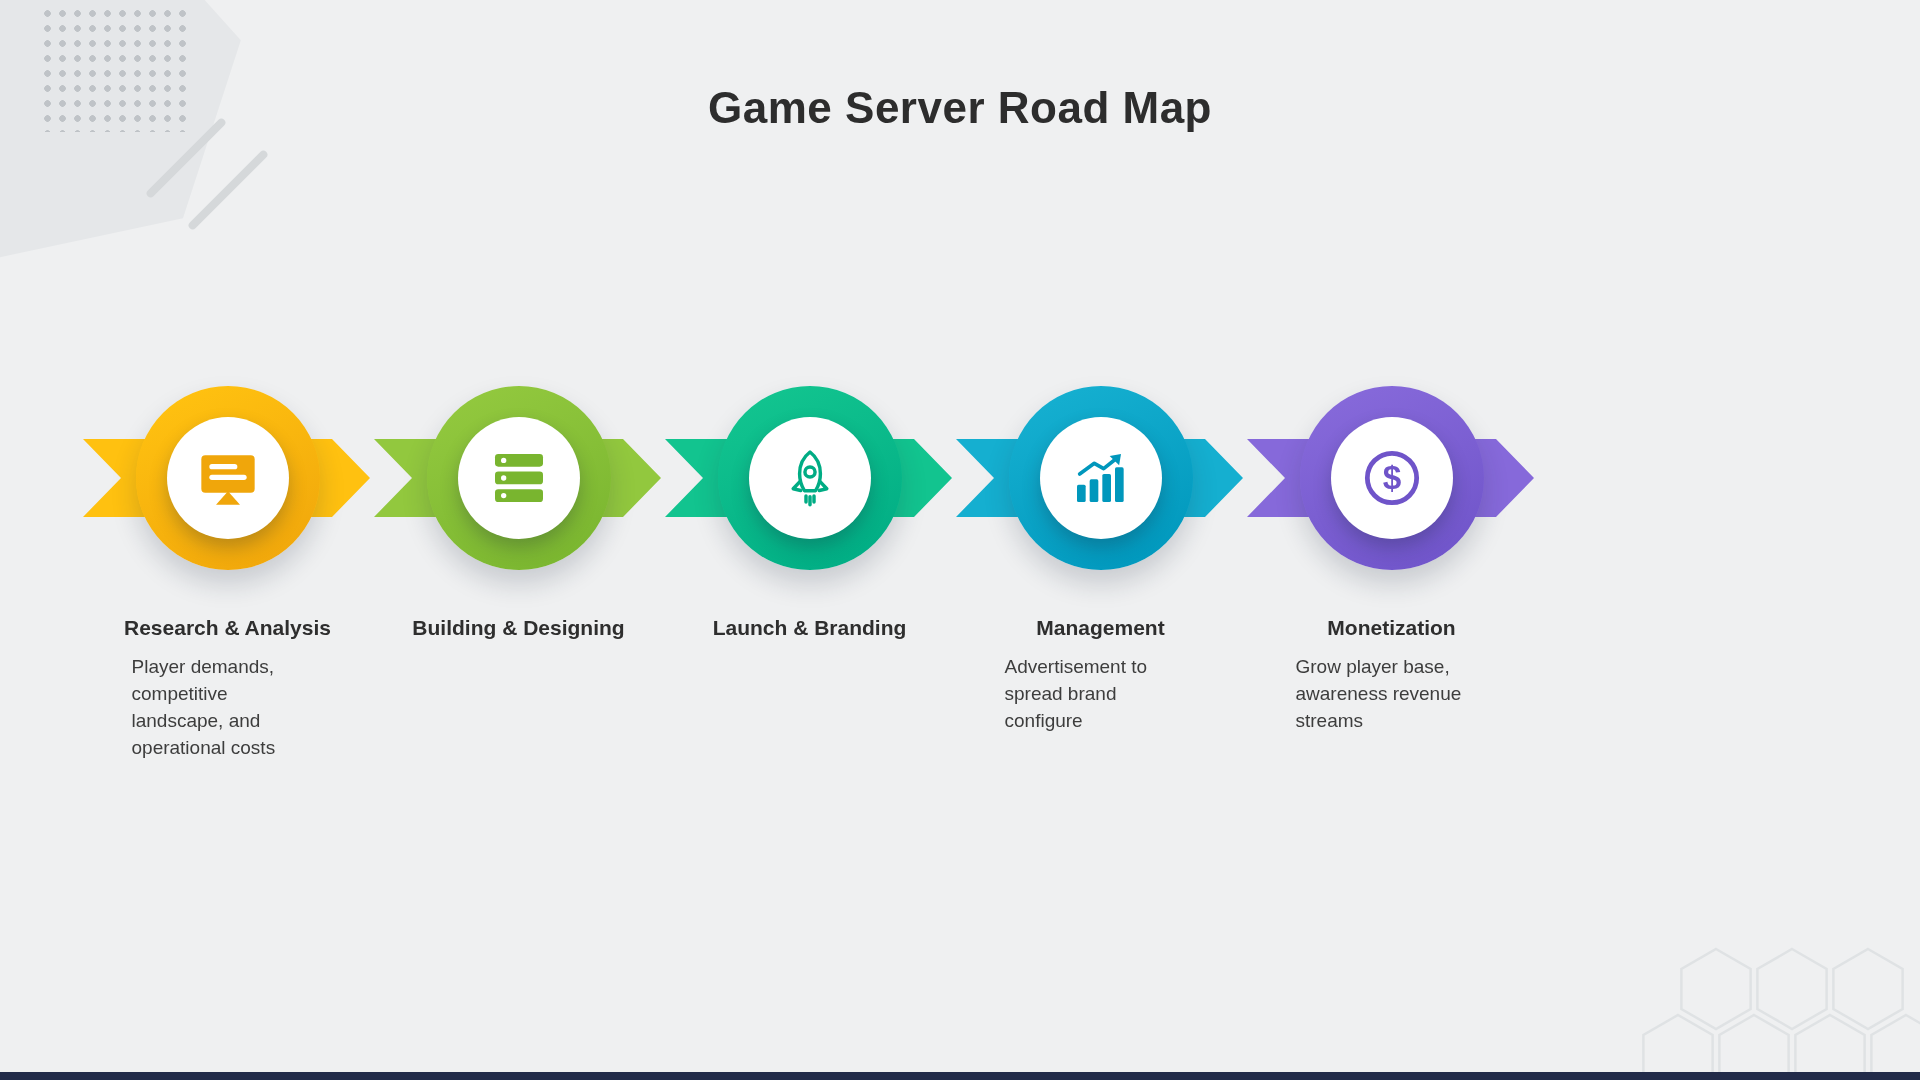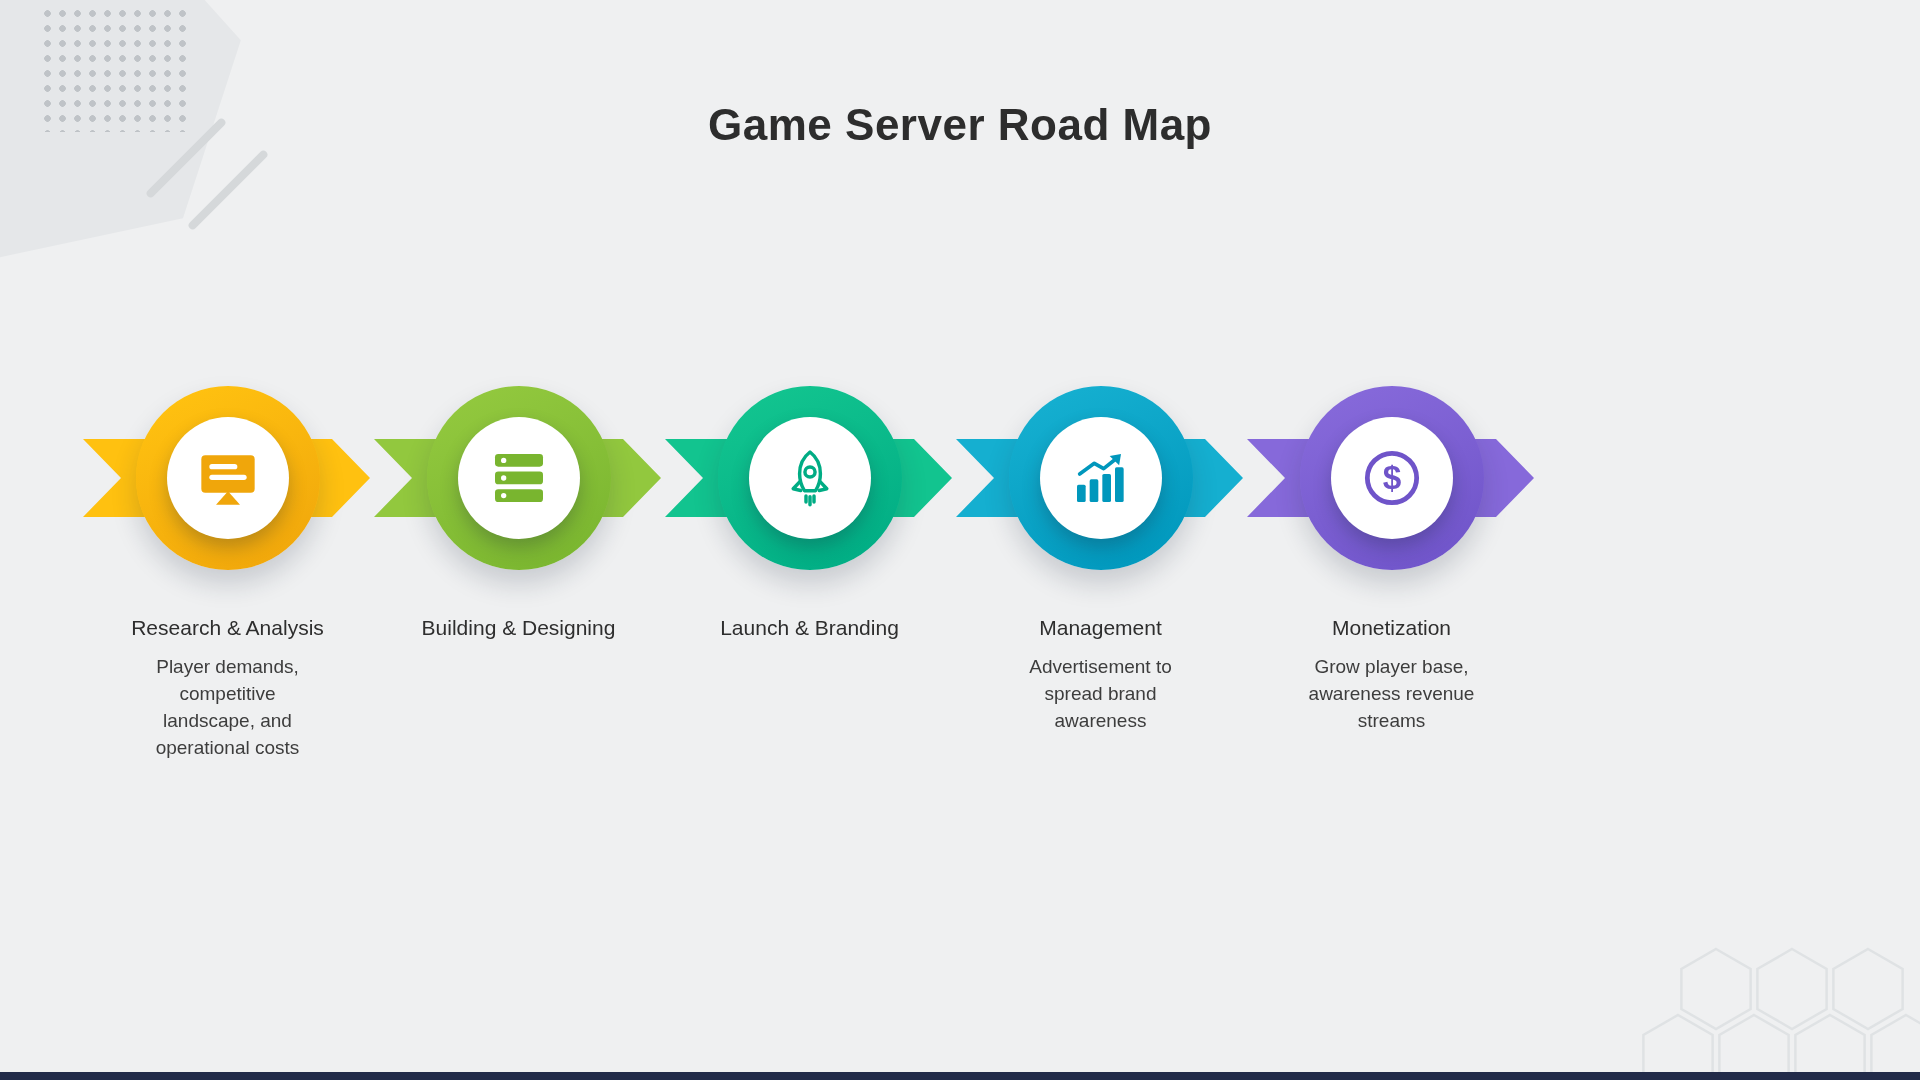--- a/index.html
+++ b/index.html
@@ -4,21 +4,21 @@
 <style>
   html, body { margin: 0; padding: 0; }
   body {
     width: 1920px; height: 1080px;
     position: relative; overflow: hidden;
     font-family: "Liberation Sans", "DejaVu Sans", sans-serif;
     background: #eff0f1;
   }
 
   .page-title {
-    position: absolute; top: 100px; left: 0; width: 100%;
+    position: absolute; top: 83px; left: 0; width: 100%;
     margin: 0;
     text-align: center;
     font-size: 44px; font-weight: bold; color: #2d2d2d;
     letter-spacing: 0.5px;
   }
 
   .timeline {
     position: absolute; left: 82px; top: 386px; width: 1746px;
     display: flex;
   }
@@ -44,27 +44,27 @@
     width: 122px; height: 122px; border-radius: 50%;
     background: #ffffff;
     box-shadow: 0 9px 18px rgba(20, 30, 50, 0.25);
     display: flex; align-items: center; justify-content: center;
   }
   .icon { color: var(--c2); display: block; }
   .icon svg { width: 64px; height: 64px; display: block; }
 
   .step-title {
     margin: 46px 0 0;
-    font-size: 21px; font-weight: normal; color: #2e2e2e;
+    font-size: 21px; font-weight: bold; color: #2e2e2e;
     text-align: center;
   }
   .step-desc {
     margin: 13px 0 0;
     font-size: 19px; line-height: 27px; color: #3d3d3d;
-    text-align: center; max-width: 192px;
+    text-align: left; max-width: 192px;
   }
 
   
   .deco-hexagon {
     position: absolute; left: -150px; top: -120px; width: 390px; height: 390px;
     background: #e5e7e9;
     clip-path: polygon(50% 0%, 95% 26%, 95% 74%, 50% 100%, 5% 74%, 5% 26%);
     transform: rotate(18deg);
   }
   .deco-dots {
@@ -173,21 +173,21 @@
                 <rect x="25" y="21" width="6.5" height="21" rx="1.2" fill="currentColor"></rect>
                 <rect x="34.5" y="16" width="6.5" height="26" rx="1.2" fill="currentColor"></rect>
                 <path d="M8 21l11-8 7 4 10-8" fill="none" stroke="currentColor" stroke-width="2.8" stroke-linecap="round" stroke-linejoin="round"></path>
                 <path d="M30.5 7.5L39 6l-1.4 8.5z" fill="currentColor"></path>
               </svg>
             </span>
         </div>
       </div>
     </div>
     <h3 class="step-title">Management</h3>
-    <p class="step-desc">Advertisement to spread brand awareness</p>
+    <p class="step-desc">Advertisement to spread brand configure</p>
   </div>
 
 
   <div class="step" style="--c: #8669DA; --c2: #6F54C9;">
     <div class="graphic">
       <div class="arrow"></div>
       <div class="circle-outer">
         <div class="circle-inner">
           <span class="icon">
               <svg viewBox="0 0 48 48">

